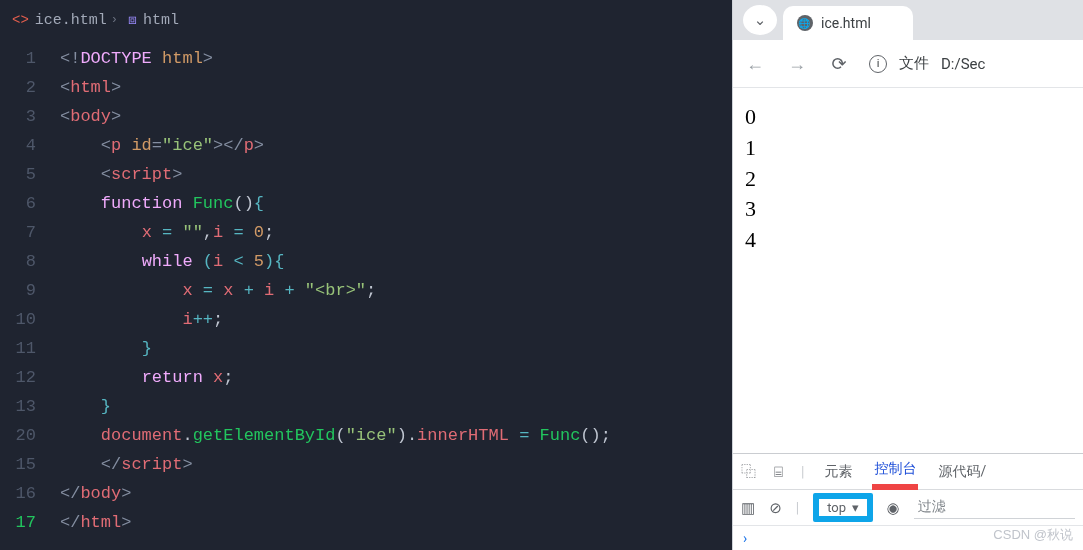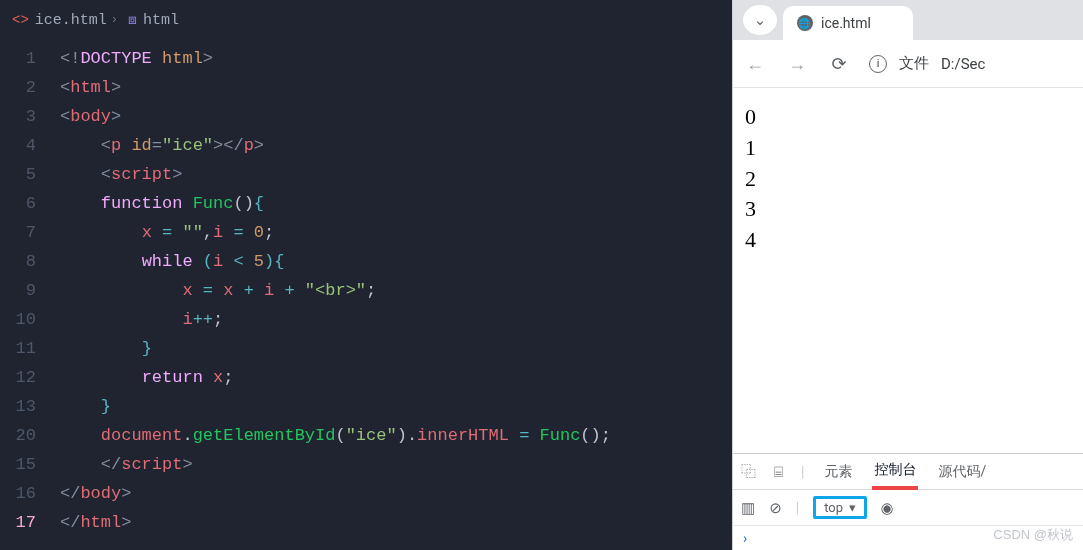--- a/index.html
+++ b/index.html
@@ -33,21 +33,21 @@
 .code-body { display: flex; flex: 1; }
 .gutter {
   width: 50px;
   text-align: right;
   color: #4e5769;
   padding: 4px 14px 0 0;
   font-size: 17px;
   line-height: 29px;
   user-select: none;
 }
-.gutter .active { color: #f9a8d4; }
+.gutter .active { color: #22c55e; }
 .code {
   flex: 1;
   padding: 4px 0 0 10px;
   font-size: 17px;
   line-height: 29px;
   white-space: pre;
 }
 .p { color: #848ea1; }     
 .kw { color: #f0abfc; }    
 .tag { color: #e06c75; }   
@@ -100,26 +100,26 @@
 }
 .devtools {
   border-top: 1px solid #cacdd1;
 }
 .dt-tabs {
   display: flex; align-items: center; height: 36px; padding: 0 8px;
   font-size: 14px; color: #5f6368; gap: 18px; border-bottom: 1px solid #d9dbde;
 }
 .dt-icon { font-size: 15px; }
 .dt-tab { padding: 0 2px; text-align: center; }
-.dt-tab.active { color: #0f172a; border-bottom: 4px solid #ef4444; height: 36px; display: flex; align-items: center; }
+.dt-tab.active { color: #1d4ed8; border-bottom: 6px solid #ef4444; height: 36px; display: flex; align-items: center; }
 .dt-row2 {
   display: flex; align-items: center; height: 36px; padding: 0 8px; gap: 14px;
   font-size: 14px; color: #5f6368; border-bottom: 1px solid #e3e5e8;
 }
-.dt-top { border: 3px solid #0ea5e9; border-radius: 2px; padding: 1px 8px; display: flex; align-items: center; gap: 6px; font-size: 13px; }
+.dt-top { border: 6px solid #0ea5e9; border-radius: 2px; padding: 1px 8px; display: flex; align-items: center; gap: 6px; font-size: 13px; }
 .dt-filter { color: #80868b; border-bottom: 1px solid #d0d3d7; flex: 1; padding: 2px 4px; }
 .dt-console { padding: 4px 10px; color: #1a73e8; font-size: 14px; }
 .watermark { position: absolute; right: 10px; bottom: 6px; color: #c0c4cb; font-size: 13px; font-family: sans-serif; }
 </style>
 </head>
 <body>
 
 <div class="editor-pane">
   <div class="breadcrumb">
     <span class="bc-icon">&lt;&gt;</span>
@@ -188,18 +188,19 @@
     </div>
     <div class="dt-row2">
       <span class="dt-icon">▥</span>
       <span class="dt-icon">⊘</span>
       <span style="color:#cacdd1">|</span>
       <span class="dt-top">
           <span>top</span> 
           <span>▾</span>
         </span>
       <span class="dt-icon">◉</span>
+      <span class="dt-filter">过滤</span>
     </div>
     <div class="dt-console"><span>›</span></div>
   </div>
 </div>
 
 <div class="watermark">CSDN @秋说</div>
 
 </body></html>

